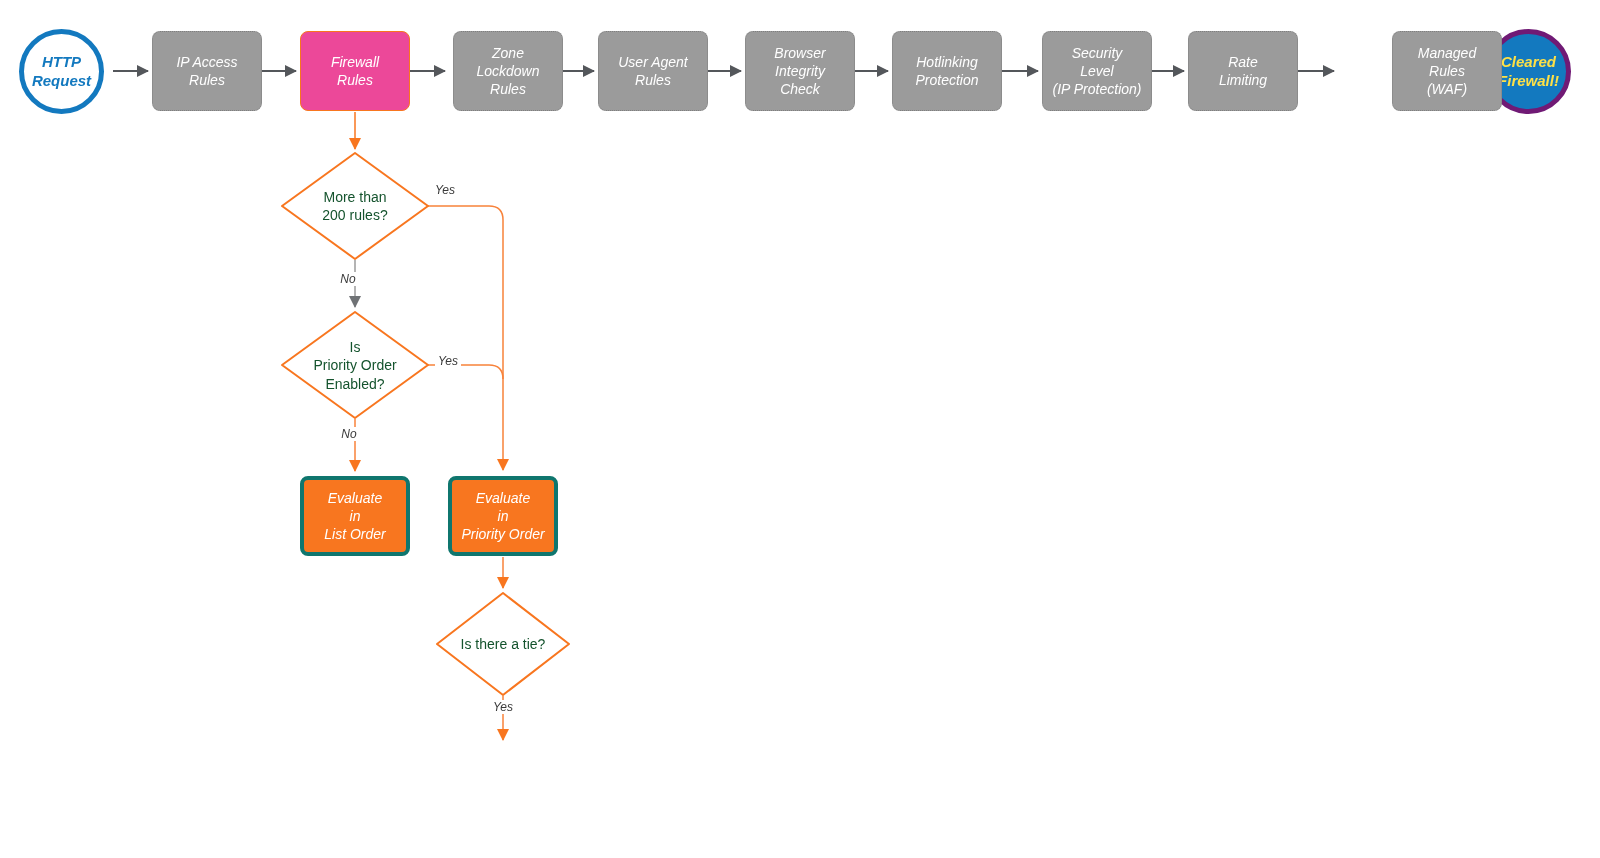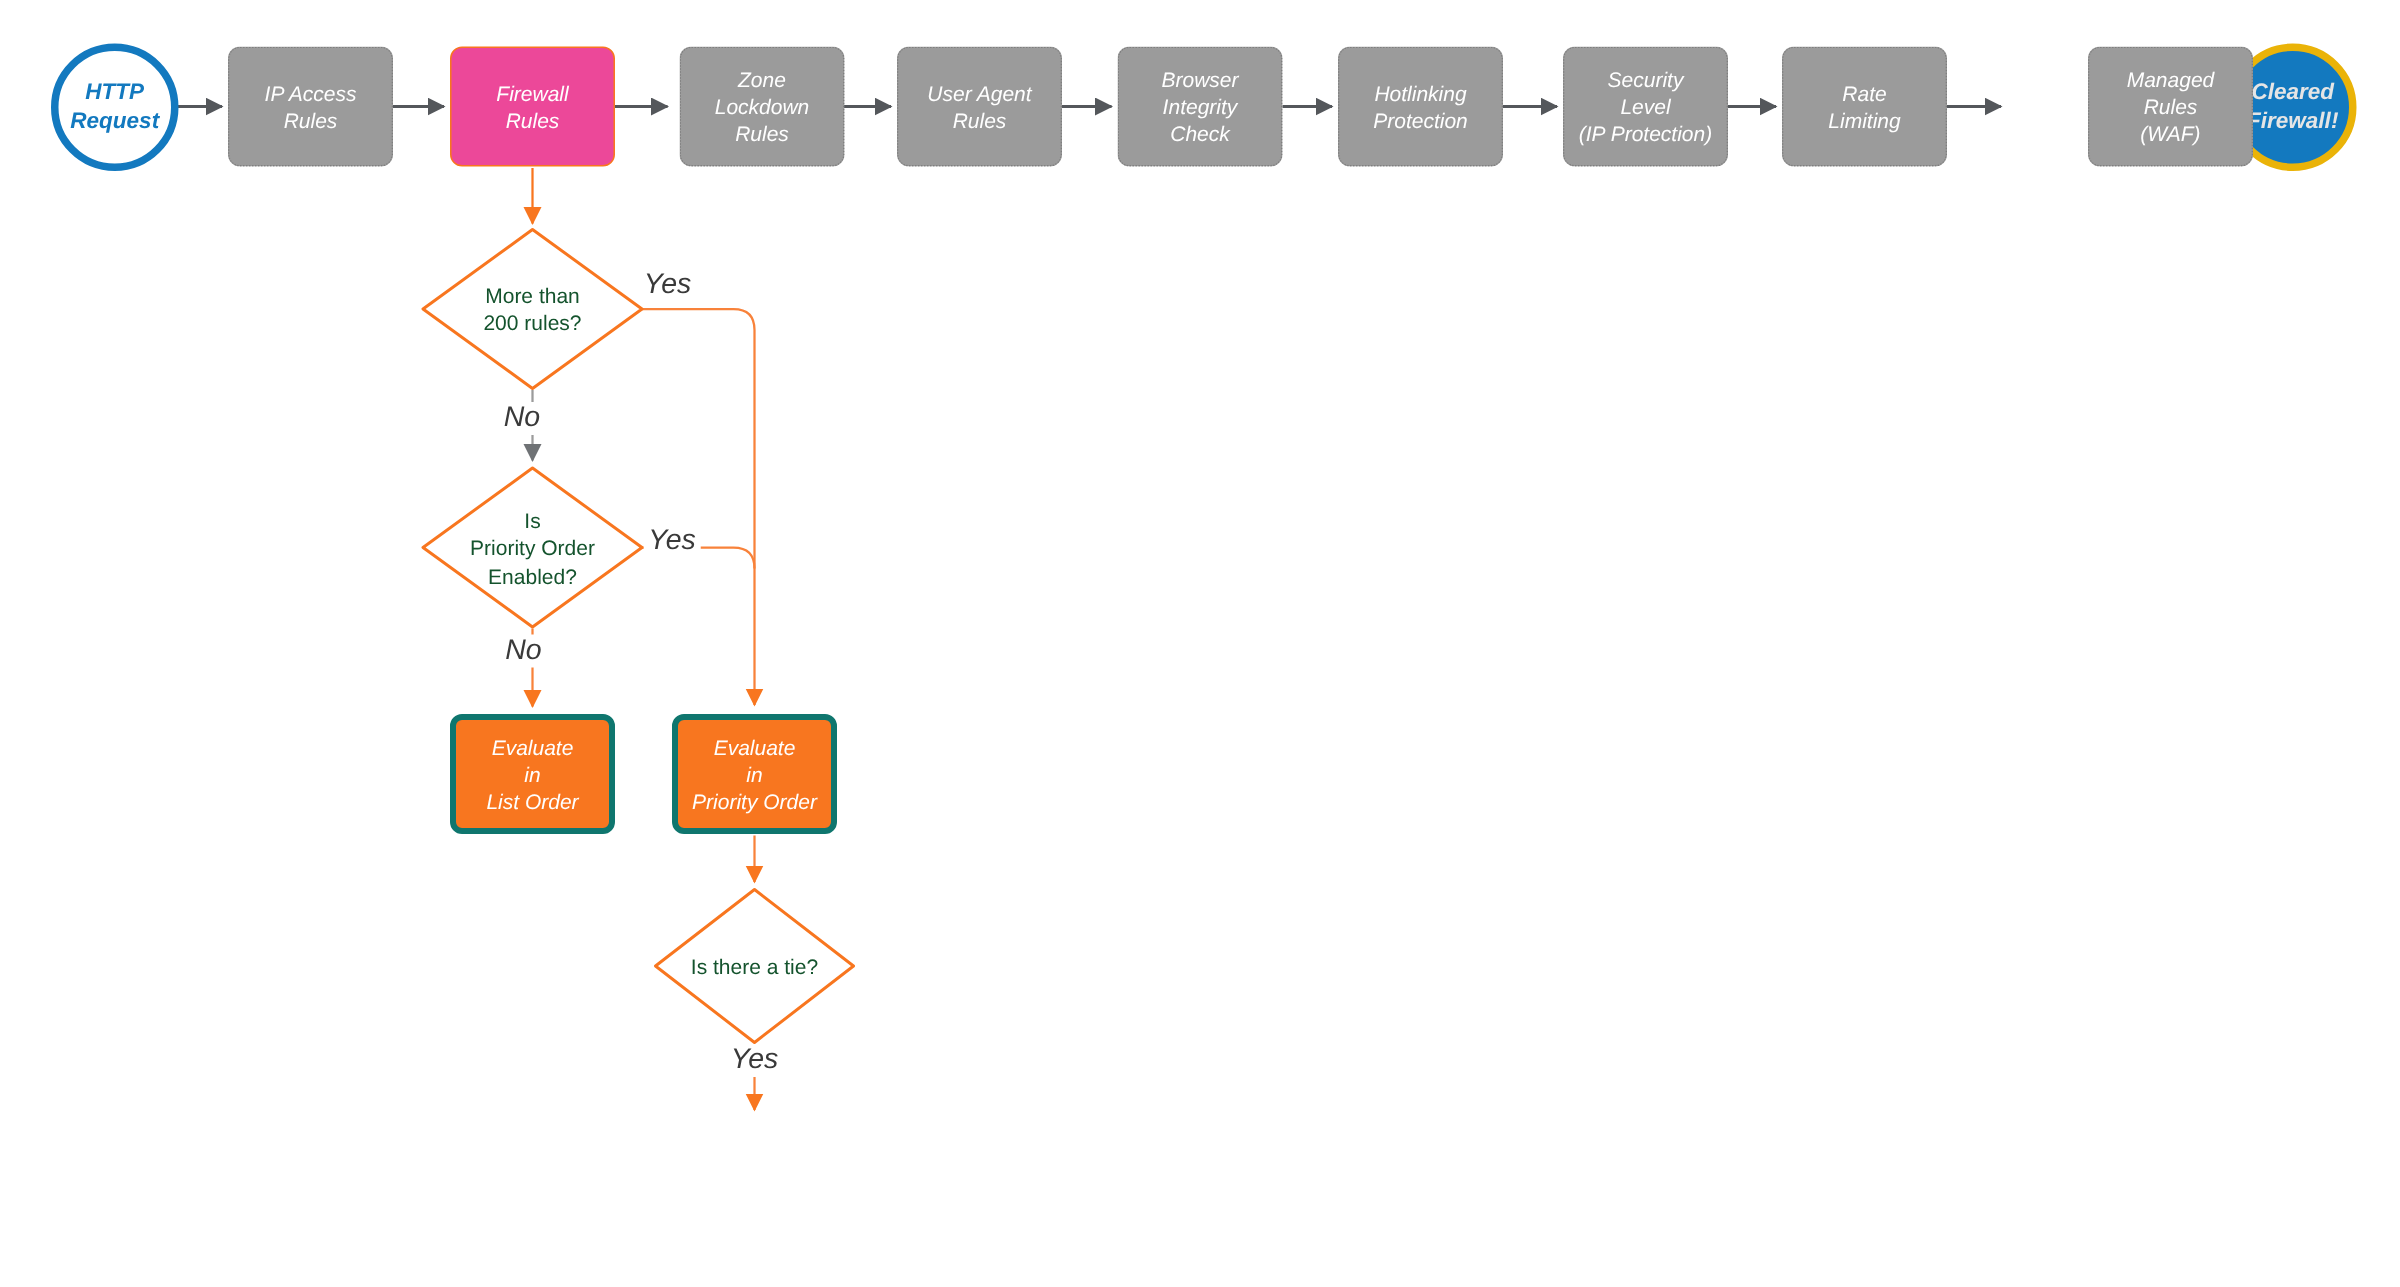--- a/index.html
+++ b/index.html
@@ -9,27 +9,27 @@
         display:flex;align-items:center;justify-content:center;text-align:center;
         color:#ffffff;font-style:italic;font-size:14px;line-height:1.3;z-index:2;}
   .gray{background:#9b9b9b;border:1px dotted #7f7f7f;}
   .orange{background:#ec4899;border:1px solid #f8761f;}
   .abox{position:absolute;width:110px;height:80px;box-sizing:border-box;border-radius:8px;
         background:#f8761f;border:4px solid #0f766e;display:flex;align-items:center;justify-content:center;
         text-align:center;color:#ffffff;font-style:italic;font-size:14px;line-height:1.3;z-index:2;}
   .circle{position:absolute;width:85px;height:85px;box-sizing:border-box;border-radius:50%;
         display:flex;align-items:center;justify-content:center;text-align:center;
         font-style:italic;font-weight:bold;font-size:15px;line-height:1.25;z-index:2;}
-  .circle.start{left:34px;top:29px;background:#ffffff;border:5px solid #1379bf;color:#1379bf;}
-  .circle.end{left:1486px;top:29px;background:#1379bf;border:5px solid #eab308;color:#e5e5e5;}
+  .circle.start{left:19px;top:29px;background:#ffffff;border:5px solid #1379bf;color:#1379bf;}
+  .circle.end{left:1486px;top:29px;background:#1379bf;border:5px solid #701a75;color:#fde047;}
   .lbl{white-space:pre-line;}
   .dtext{position:absolute;color:#14532d;font-size:14px;line-height:1.32;text-align:center;
         white-space:pre-line;z-index:3;}
   .elabel{position:absolute;transform:translate(-50%,-50%);font-style:italic;color:#3a3a3a;
-        font-size:19px;background:#ffffff;padding:0 3px;z-index:3;}
+        font-size:12px;background:#ffffff;padding:0 3px;z-index:3;}
 </style>
 </head>
 <body>
 
 <div id="stage">
 
   <svg id="edges" width="1600" height="858">
     <defs>
       <marker id="arrDark" markerUnits="userSpaceOnUse" markerWidth="16" markerHeight="14" refX="11" refY="6" orient="auto">
         <path d="M0,0 L12,6 L0,12 Z" fill="#54575b"></path>

